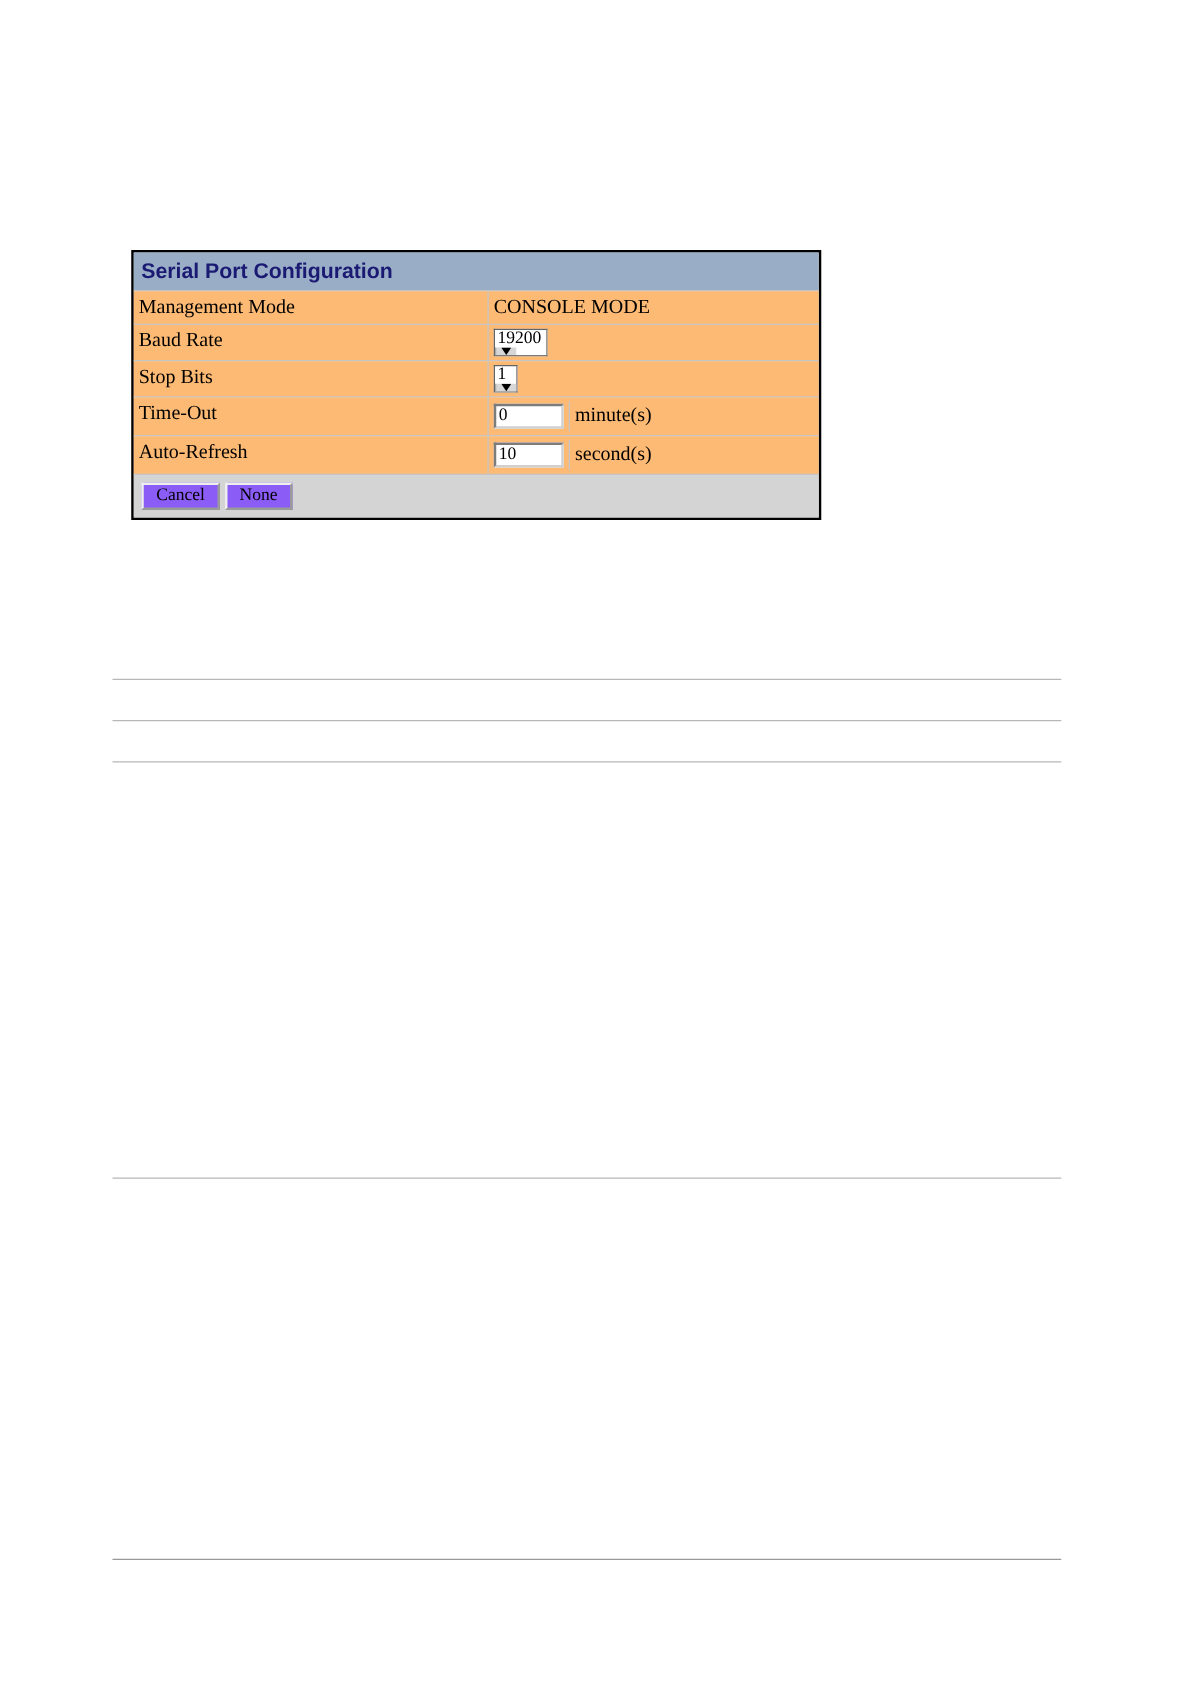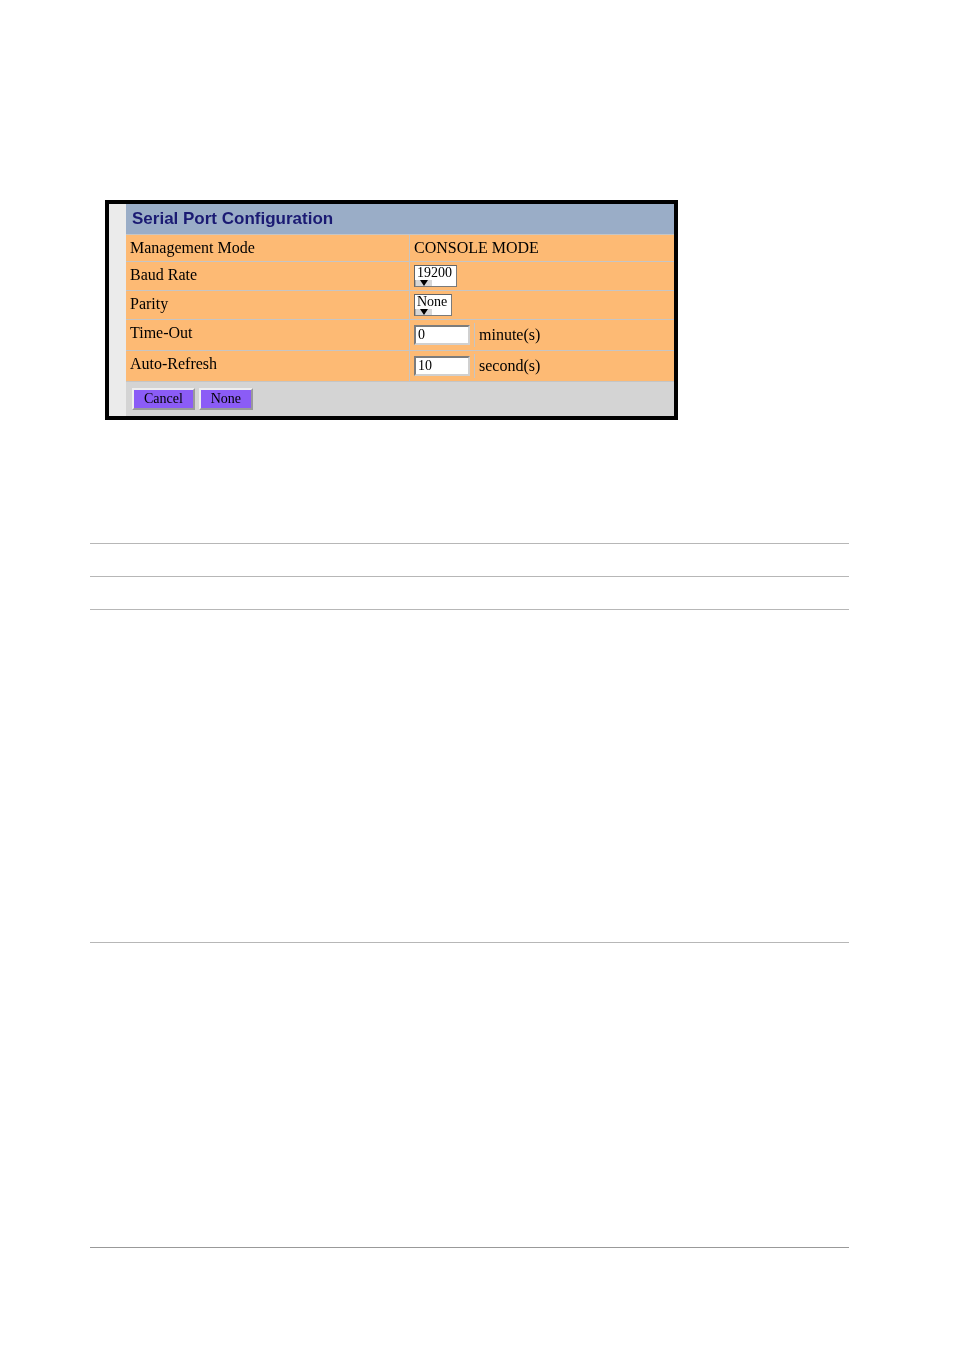--- a/index.html
+++ b/index.html
@@ -13,23 +13,22 @@
   .page {
     width: 954px;
     min-height: 1351px;
     padding: 0;
   }
   .panel {
     position: absolute;
     left: 105px;
     top: 200px;
     width: 548px;
-    border: 4px solid #000000;
+    border: 2px solid #000000;
     background: #ebebeb;
-    padding-left: 17px;
   }
   .panel-header {
     background: #9aadc7;
     padding: 5px 6px;
     font-family: Arial, Helvetica, sans-serif;
     font-size: 17px;
     font-weight: bold;
     color: #1a1a73;
     border-bottom: 1px solid #c5c5c5;
   }
@@ -158,35 +157,35 @@
         <span class="arrow">
           <svg width="8" height="6" viewBox="0 0 8 6">
                 <polygon points="0,0 8,0 4,6" fill="#000"></polygon>
               </svg>
         </span>
       </div>
     </div>
   </div>
 
 
-
-  <div class="row">
-    <div class="cell-label">Parity</div>
+  <div class="row">
+    <div class="cell-label">Stop Bits</div>
     <div class="cell-value">
       <div class="classic-select">
-        <span class="val">None</span>
+        <span class="val">1</span>
         <span class="arrow">
           <svg width="8" height="6" viewBox="0 0 8 6">
                 <polygon points="0,0 8,0 4,6" fill="#000"></polygon>
               </svg>
         </span>
       </div>
     </div>
   </div>
 
+
   <div class="row">
     <div class="cell-label">Time-Out</div>
     <div class="cell-value">
       <input class="classic-input" value="0" style="">
       <span class="unit">minute(s)</span>
     </div>
   </div>
 
   <div class="row">
     <div class="cell-label">Auto-Refresh</div>

